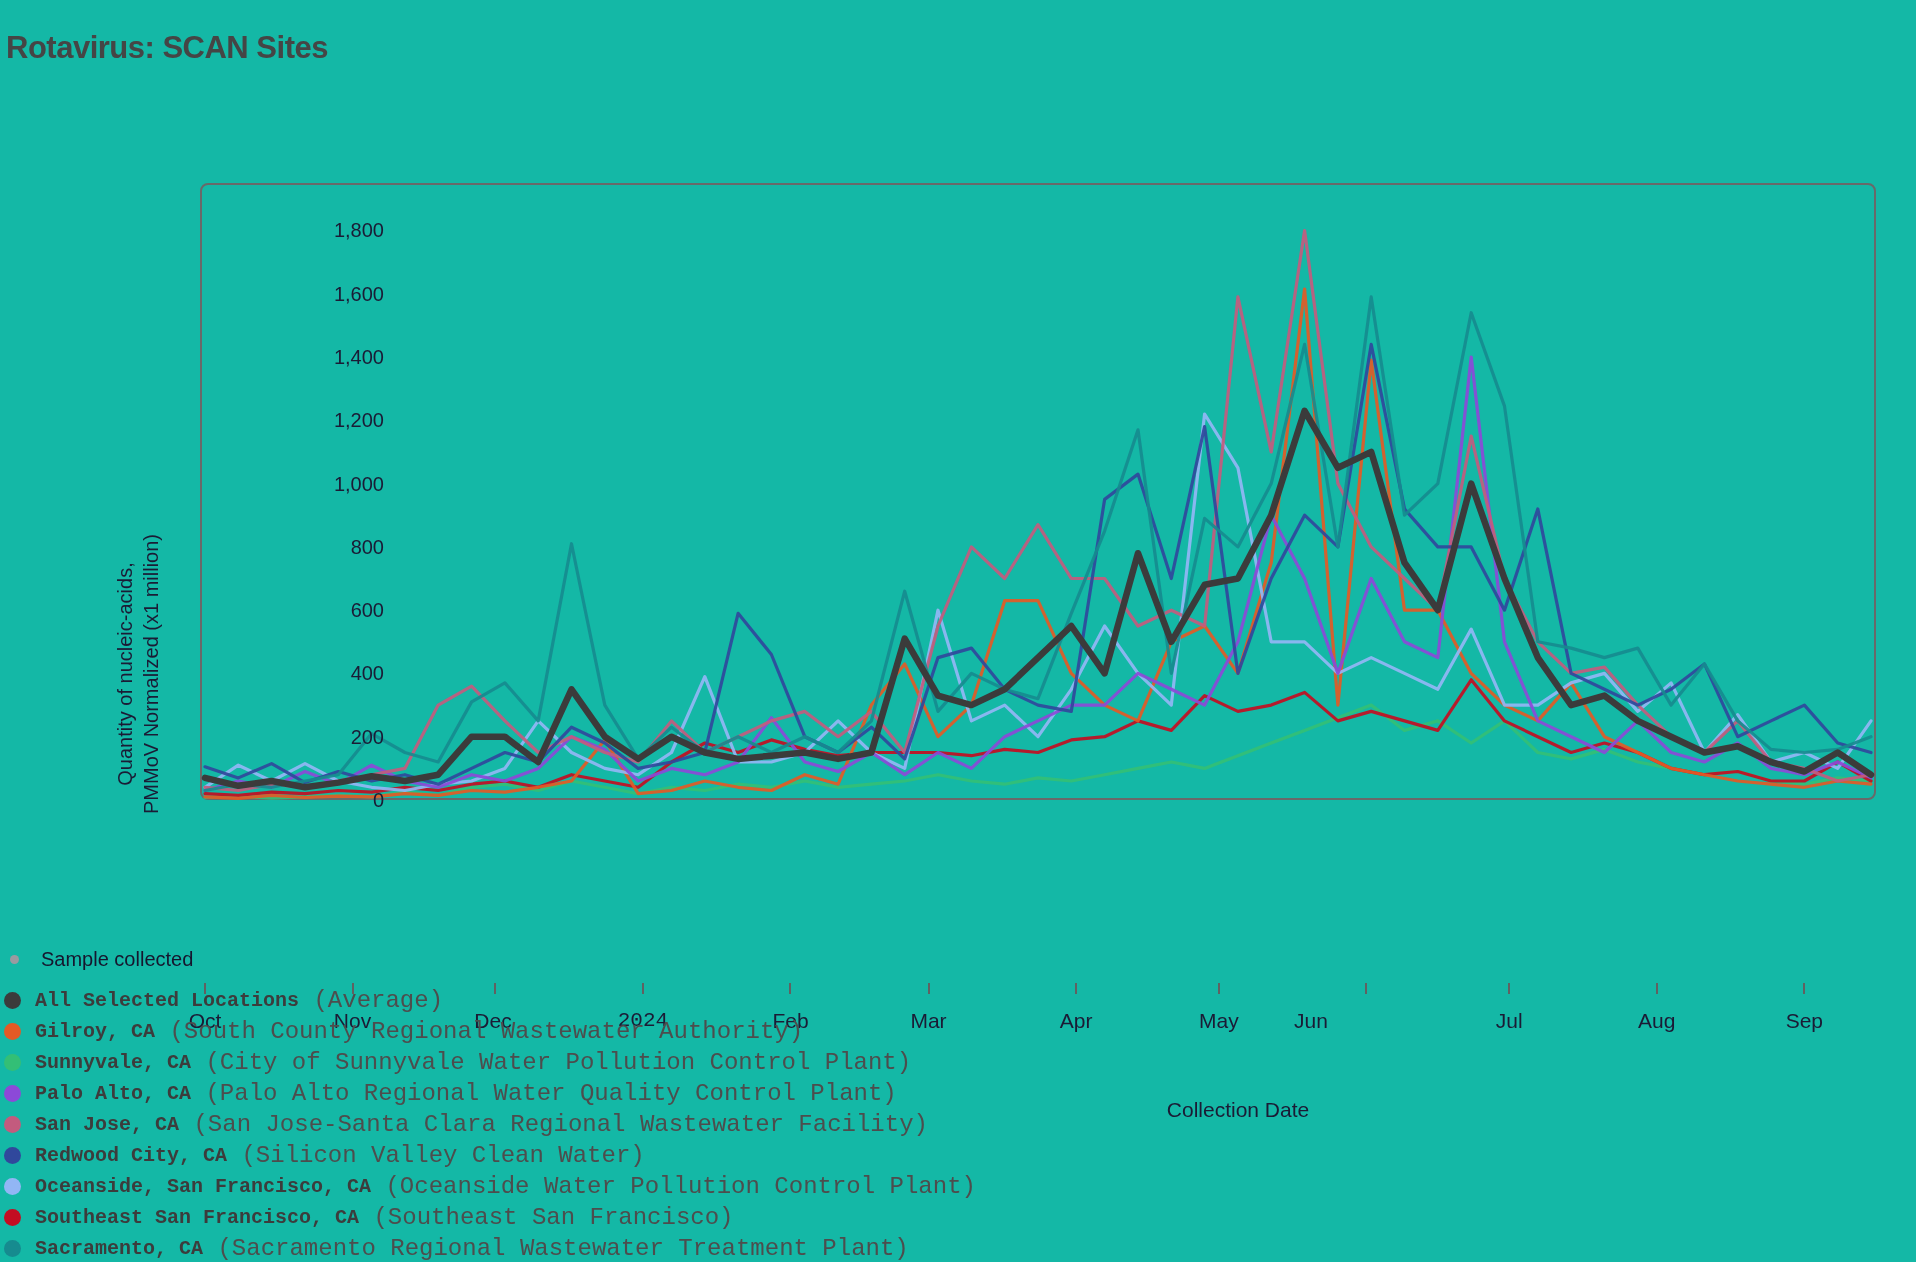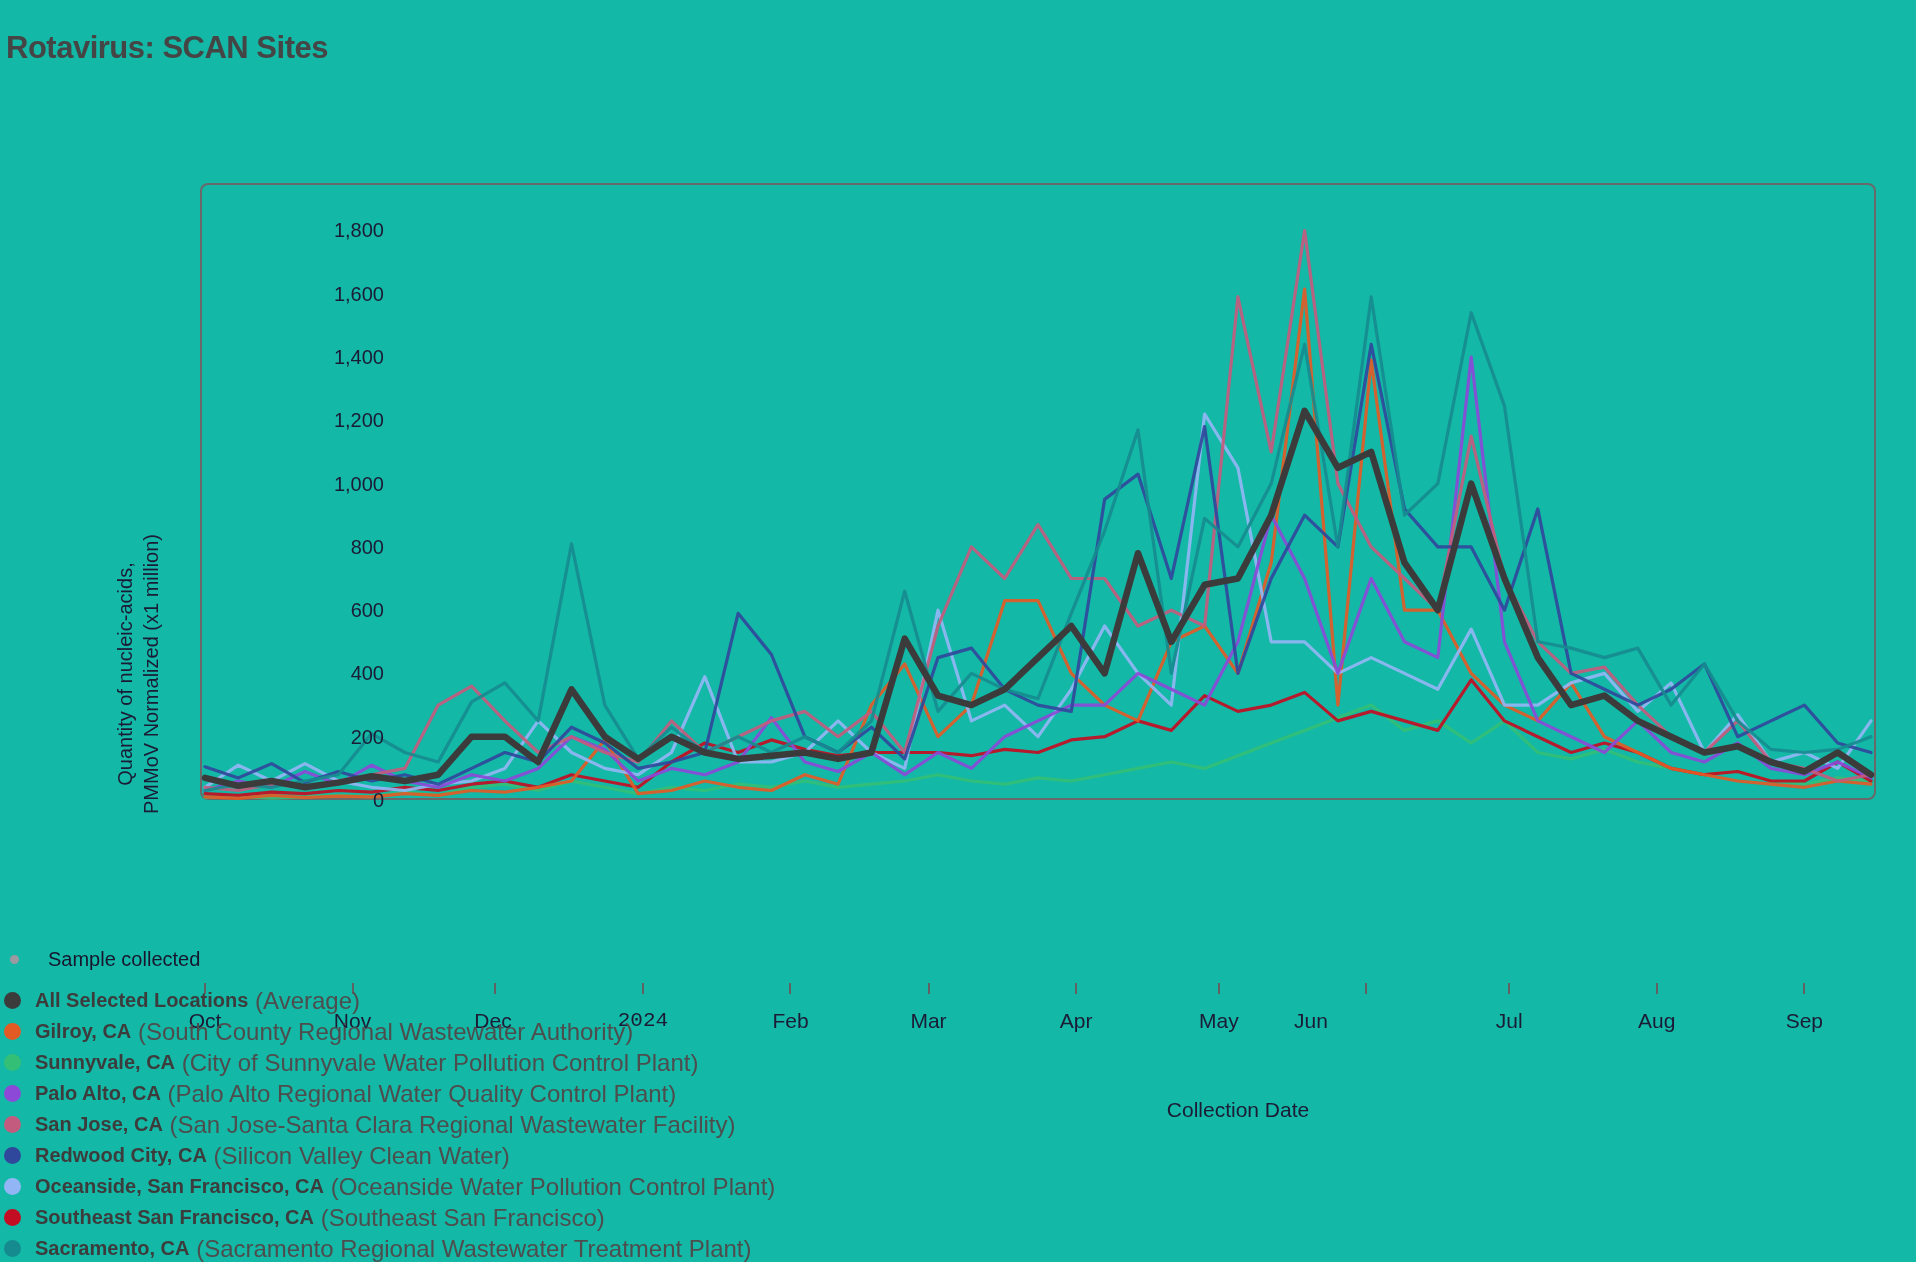--- a/index.html
+++ b/index.html
@@ -6,25 +6,25 @@
   #stage{position:relative;width:1916px;height:1262px;background:#14b8a6;overflow:hidden;}
   .page-title{position:absolute;left:6px;top:30px;font-size:31px;font-weight:bold;color:#454545;letter-spacing:-0.5px;}
   #plot-wrap{position:absolute;left:200px;top:183px;width:1676px;height:617px;}
   #plot-border{position:absolute;left:0;top:0;width:100%;height:100%;border:2px solid #696969;border-radius:8px;box-sizing:border-box;}
   #plot-svg{position:absolute;left:0;top:0;overflow:visible;}
   .ytick-label{position:absolute;right:1492px;transform:translateY(-50%);font-size:20px;color:#1b1b35;white-space:nowrap;}
   .xtick-mark{position:absolute;top:800px;width:2px;height:11px;background:#616161;}
   .xtick-label{position:absolute;top:826px;transform:translateX(-50%);font-size:21px;color:#1b1b35;white-space:nowrap;}
   .y-axis-title{position:absolute;left:-62px;top:491px;transform:translate(-50%,-50%) rotate(-90deg);transform-origin:center;font-size:20px;color:#1b1b35;text-align:center;line-height:26px;white-space:nowrap;}
   .x-axis-title{position:absolute;left:1038px;top:915px;transform:translateX(-50%);font-size:21px;color:#1b1b35;text-align:center;}
-  #legend-sample{position:absolute;left:10px;top:946px;display:flex;align-items:center;height:26px;gap:7px;}
+  #legend-sample{position:absolute;left:10px;top:946px;display:flex;align-items:center;height:26px;}
   #legend-sample .dot{width:9px;height:9px;border-radius:50%;background:#9a9aa0;margin-right:22px;}
   #legend-sample .lbl{font-size:20px;color:#16162e;}
   #series-legend{position:absolute;left:4px;top:985px;}
-  .legend-row{display:flex;align-items:center;height:31px;}
+  .legend-row{display:flex;align-items:center;height:31px;font-family:Liberation Mono, monospace;}
   .legend-row .dot{width:17px;height:17px;border-radius:50%;margin-right:14px;flex:0 0 auto;}
   .legend-row .name{font-size:20px;font-weight:bold;color:#3c3c3c;white-space:pre;}
   .legend-row .detail{font-size:24px;color:#4d4d4d;white-space:pre;}
 </style>
 </head>
 <body>
 
 <div id="stage">
   <div class="page-title">Rotavirus: SCAN Sites</div>
 

